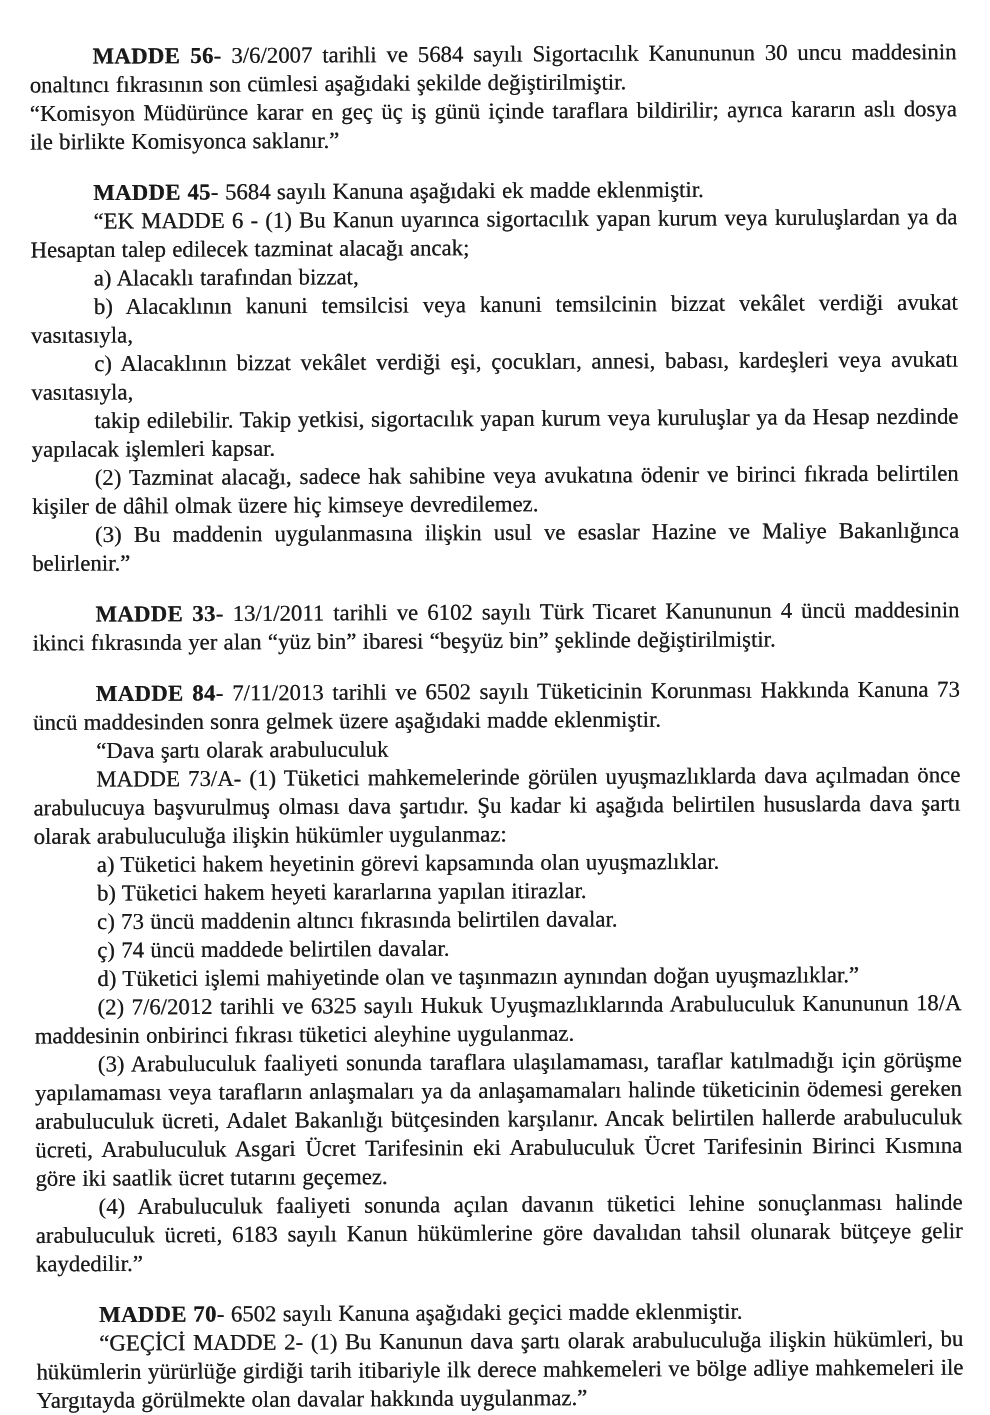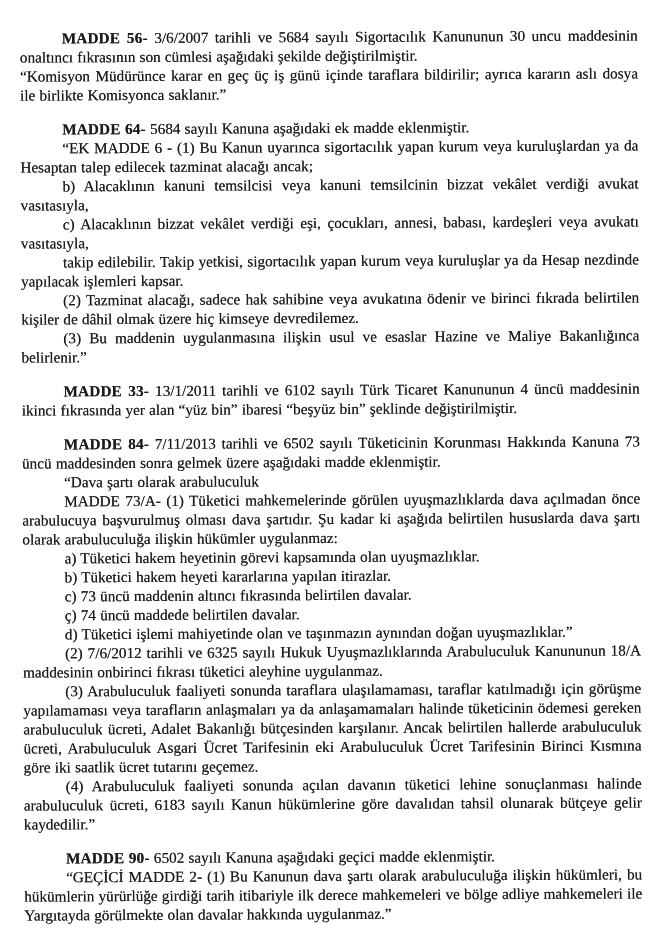--- a/index.html
+++ b/index.html
@@ -43,25 +43,25 @@
 </head>
 <body>
 
 <div class="page">
   <div class="sheet">
 
     <p class="para"><b class="lead">MADDE 56-</b><span> 3/6/2007 tarihli ve 5684 sayılı Sigortacılık Kanununun 30 uncu maddesinin onaltıncı fıkrasının son cümlesi aşağıdaki şekilde değiştirilmiştir.</span></p>
 
     <p class="para noindent"><b class="lead"></b><span>“Komisyon Müdürünce karar en geç üç iş günü içinde taraflara bildirilir; ayrıca kararın aslı dosya ile birlikte Komisyonca saklanır.”</span></p>
 
-    <p class="para gap"><b class="lead">MADDE 64-</b><span> 5684 sayılı Kanuna aşağıdaki ek madde eklenmiştir.</span></p>
+    <p class="para gap"><b class="lead">MADDE 45-</b><span> 5684 sayılı Kanuna aşağıdaki ek madde eklenmiştir.</span></p>
 
     <p class="para"><b class="lead"></b><span>“EK MADDE 6 - (1) Bu Kanun uyarınca sigortacılık yapan kurum veya kuruluşlardan ya da Hesaptan talep edilecek tazminat alacağı ancak;</span></p>
 
-    <p class="para"><b class="lead"></b></p>
+    <p class="para"><b class="lead"></b><span>a) Alacaklı tarafından bizzat,</span></p>
 
     <p class="para"><b class="lead"></b><span>b) Alacaklının kanuni temsilcisi veya kanuni temsilcinin bizzat vekâlet verdiği avukat vasıtasıyla,</span></p>
 
     <p class="para"><b class="lead"></b><span>c) Alacaklının bizzat vekâlet verdiği eşi, çocukları, annesi, babası, kardeşleri veya avukatı vasıtasıyla,</span></p>
 
     <p class="para"><b class="lead"></b><span>takip edilebilir. Takip yetkisi, sigortacılık yapan kurum veya kuruluşlar ya da Hesap nezdinde yapılacak işlemleri kapsar.</span></p>
 
     <p class="para"><b class="lead"></b><span>(2) Tazminat alacağı, sadece hak sahibine veya avukatına ödenir ve birinci fıkrada belirtilen kişiler de dâhil olmak üzere hiç kimseye devredilemez.</span></p>
 
     <p class="para"><b class="lead"></b><span>(3) Bu maddenin uygulanmasına ilişkin usul ve esaslar Hazine ve Maliye Bakanlığınca belirlenir.”</span></p>
@@ -83,18 +83,18 @@
     <p class="para"><b class="lead"></b><span>ç) 74 üncü maddede belirtilen davalar.</span></p>
 
     <p class="para"><b class="lead"></b><span>d) Tüketici işlemi mahiyetinde olan ve taşınmazın aynından doğan uyuşmazlıklar.”</span></p>
 
     <p class="para"><b class="lead"></b><span>(2) 7/6/2012 tarihli ve 6325 sayılı Hukuk Uyuşmazlıklarında Arabuluculuk Kanununun 18/A maddesinin onbirinci fıkrası tüketici aleyhine uygulanmaz.</span></p>
 
     <p class="para"><b class="lead"></b><span>(3) Arabuluculuk faaliyeti sonunda taraflara ulaşılamaması, taraflar katılmadığı için görüşme yapılamaması veya tarafların anlaşmaları ya da anlaşamamaları halinde tüketicinin ödemesi gereken arabuluculuk ücreti, Adalet Bakanlığı bütçesinden karşılanır. Ancak belirtilen hallerde arabuluculuk ücreti, Arabuluculuk Asgari Ücret Tarifesinin eki Arabuluculuk Ücret Tarifesinin Birinci Kısmına göre iki saatlik ücret tutarını geçemez.</span></p>
 
     <p class="para"><b class="lead"></b><span>(4) Arabuluculuk faaliyeti sonunda açılan davanın tüketici lehine sonuçlanması halinde arabuluculuk ücreti, 6183 sayılı Kanun hükümlerine göre davalıdan tahsil olunarak bütçeye gelir kaydedilir.”</span></p>
 
-    <p class="para gap"><b class="lead">MADDE 90-</b><span> 6502 sayılı Kanuna aşağıdaki geçici madde eklenmiştir.</span></p>
+    <p class="para gap"><b class="lead">MADDE 70-</b><span> 6502 sayılı Kanuna aşağıdaki geçici madde eklenmiştir.</span></p>
 
     <p class="para"><b class="lead"></b><span>“GEÇİCİ MADDE 2- (1) Bu Kanunun dava şartı olarak arabuluculuğa ilişkin hükümleri, bu hükümlerin yürürlüğe girdiği tarih itibariyle ilk derece mahkemeleri ve bölge adliye mahkemeleri ile Yargıtayda görülmekte olan davalar hakkında uygulanmaz.”</span></p>
 
   </div>
 </div>
 
 </body></html>

